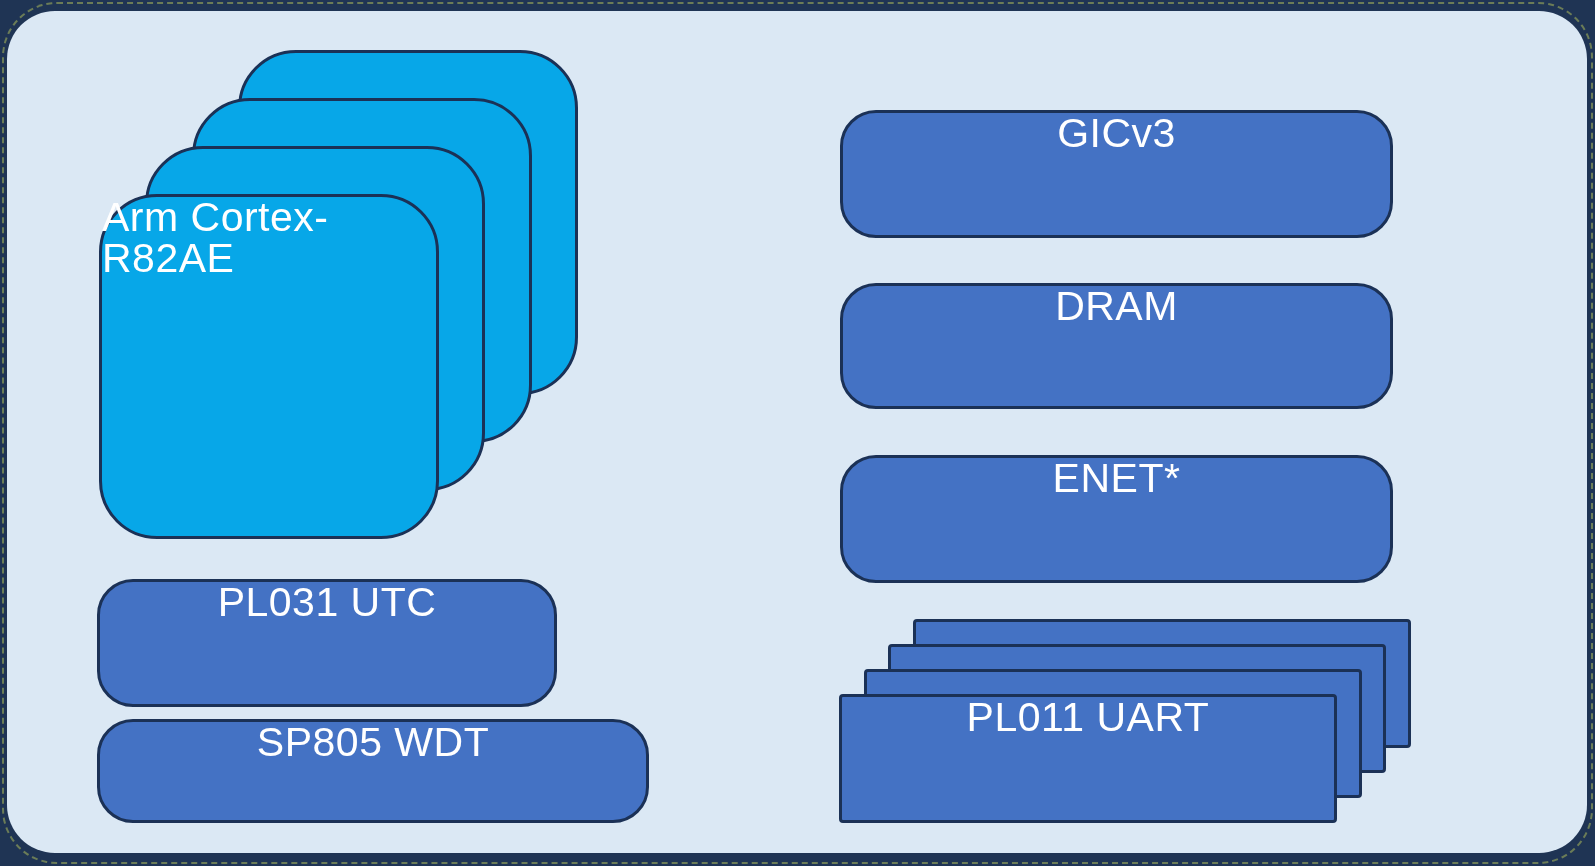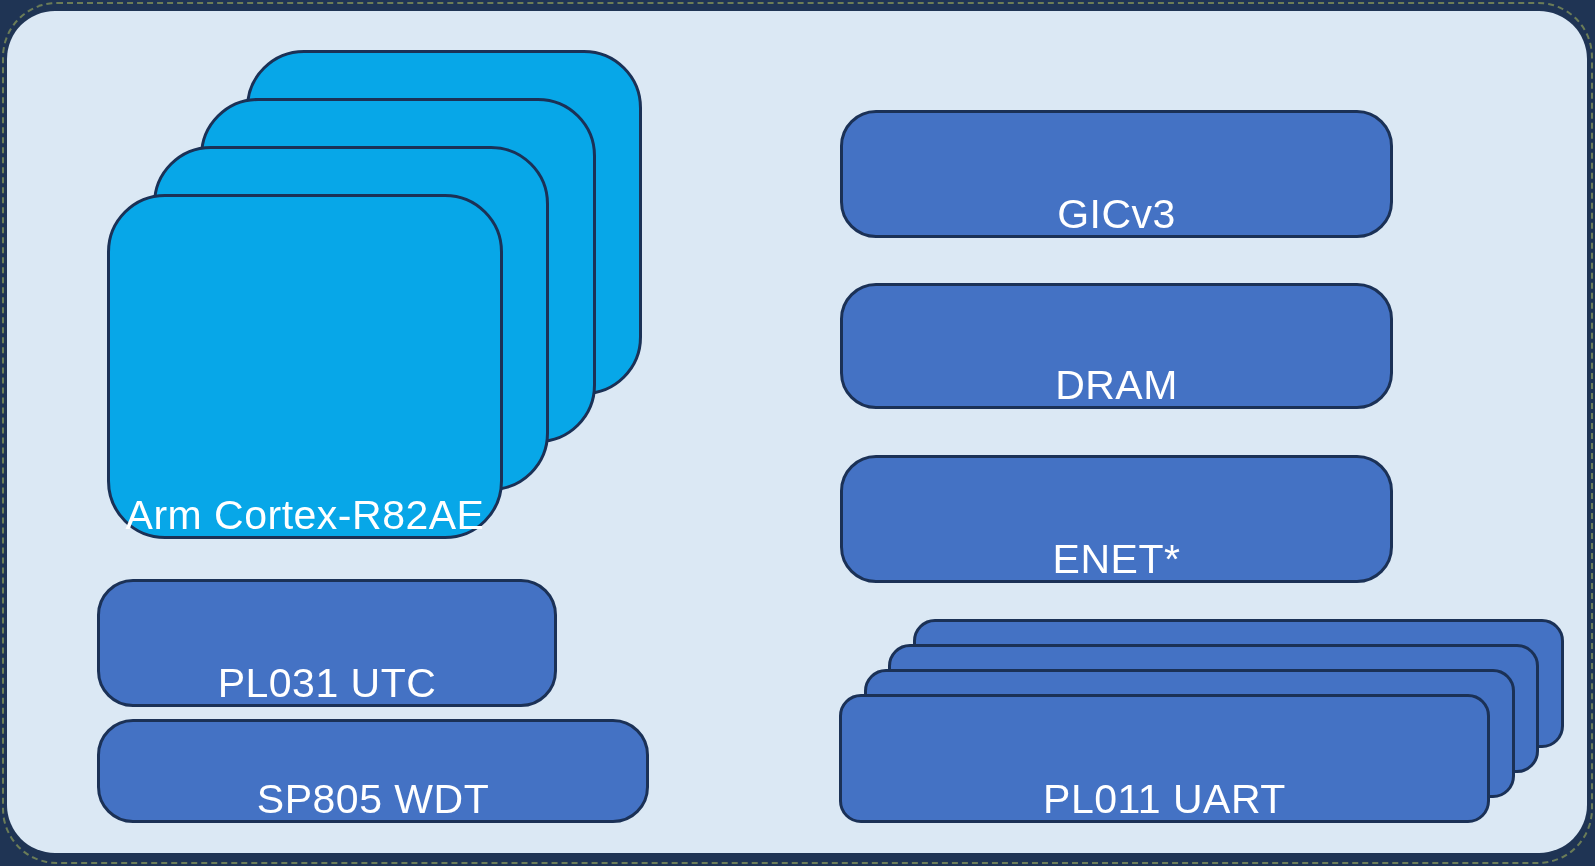--- a/index.html
+++ b/index.html
@@ -35,42 +35,41 @@
   .canvas {
     position: absolute;
     left: 7px; top: 11px;
     width: 1580px; height: 842px;
     background: var(--canvas);
     border-radius: 48px;
   }
   .blockbox {
     position: absolute;
     display: flex;
-    align-items: flex-end;
+    align-items: flex-start;
     justify-content: center;
     color: var(--label-text);
     font-size: 41px;
     line-height: 1;
     letter-spacing: 0.5px;
     border: 3px solid var(--box-border);
   }
   .cpu-card {
-    width: 396px; height: 345px;
+    width: 340px; height: 345px;
     background: var(--cpu-fill);
     border-radius: 58px;
-    margin-left: 8px;
   }
   .periph {
     background: var(--box-fill);
     border-radius: 36px;
   }
   .uart-card {
-    width: 651px; height: 129px;
+    width: 498px; height: 129px;
     background: var(--box-fill);
-    border-radius: 22px;
+    border-radius: 4px;
   }
 </style>
 </head>
 <body>
 
 <div class="frame">
   <div class="canvas">
 
     <div>
       <div class="blockbox cpu-card" style="left:231px; top:39px;"></div>

